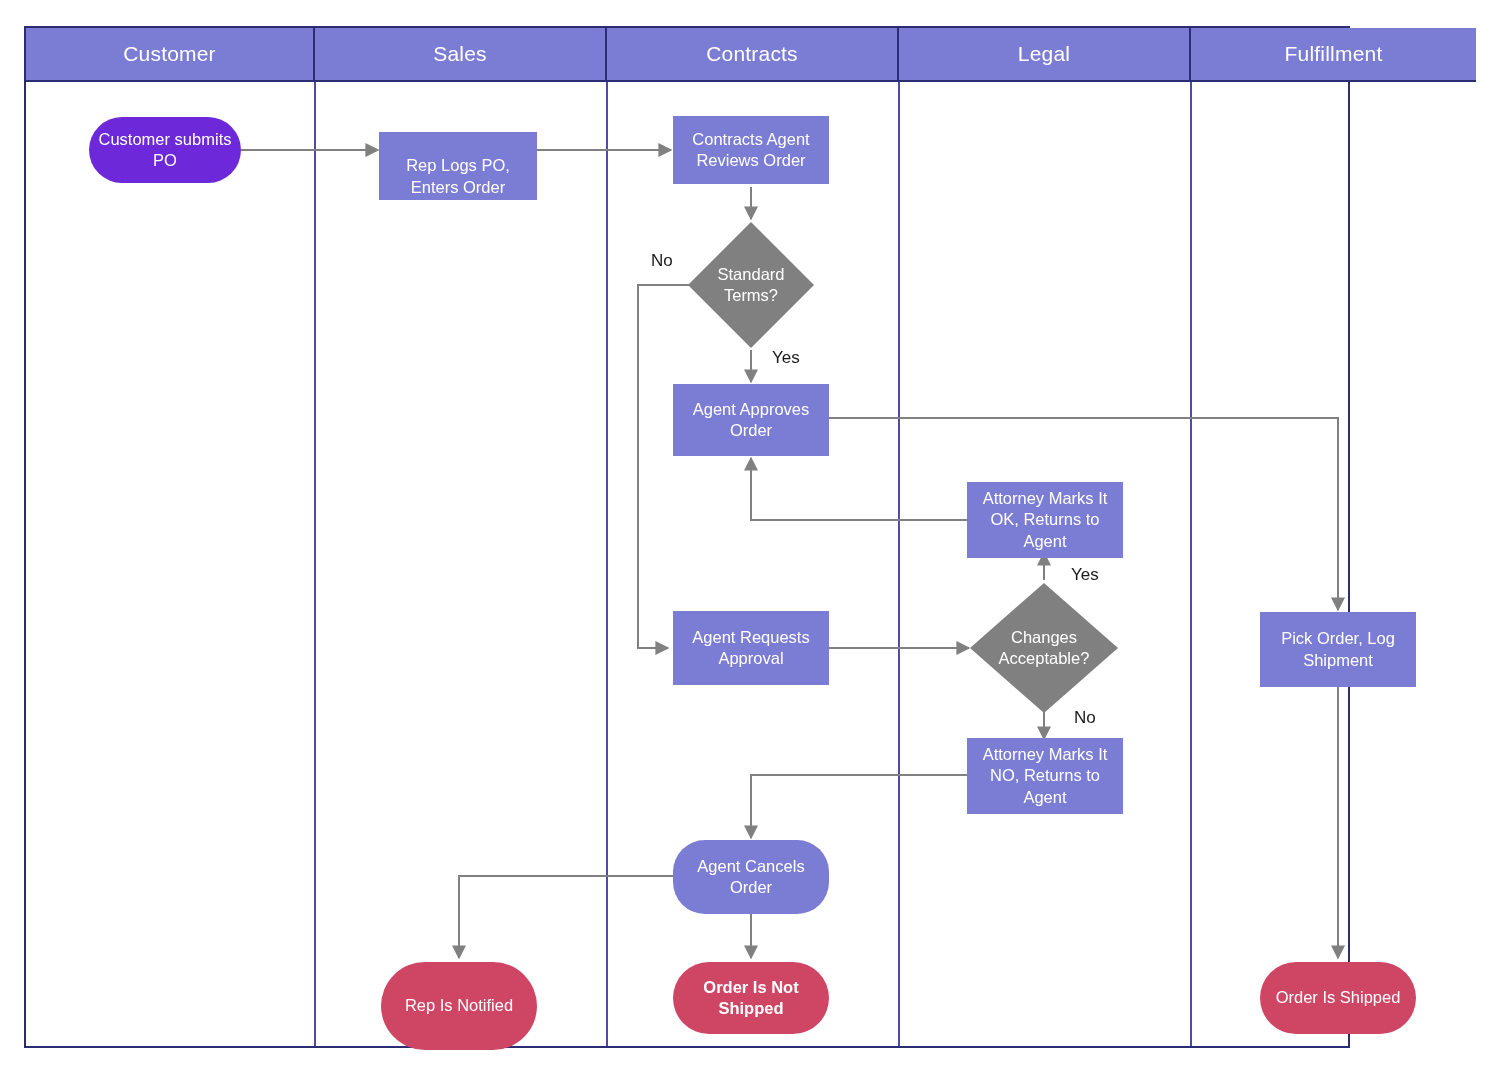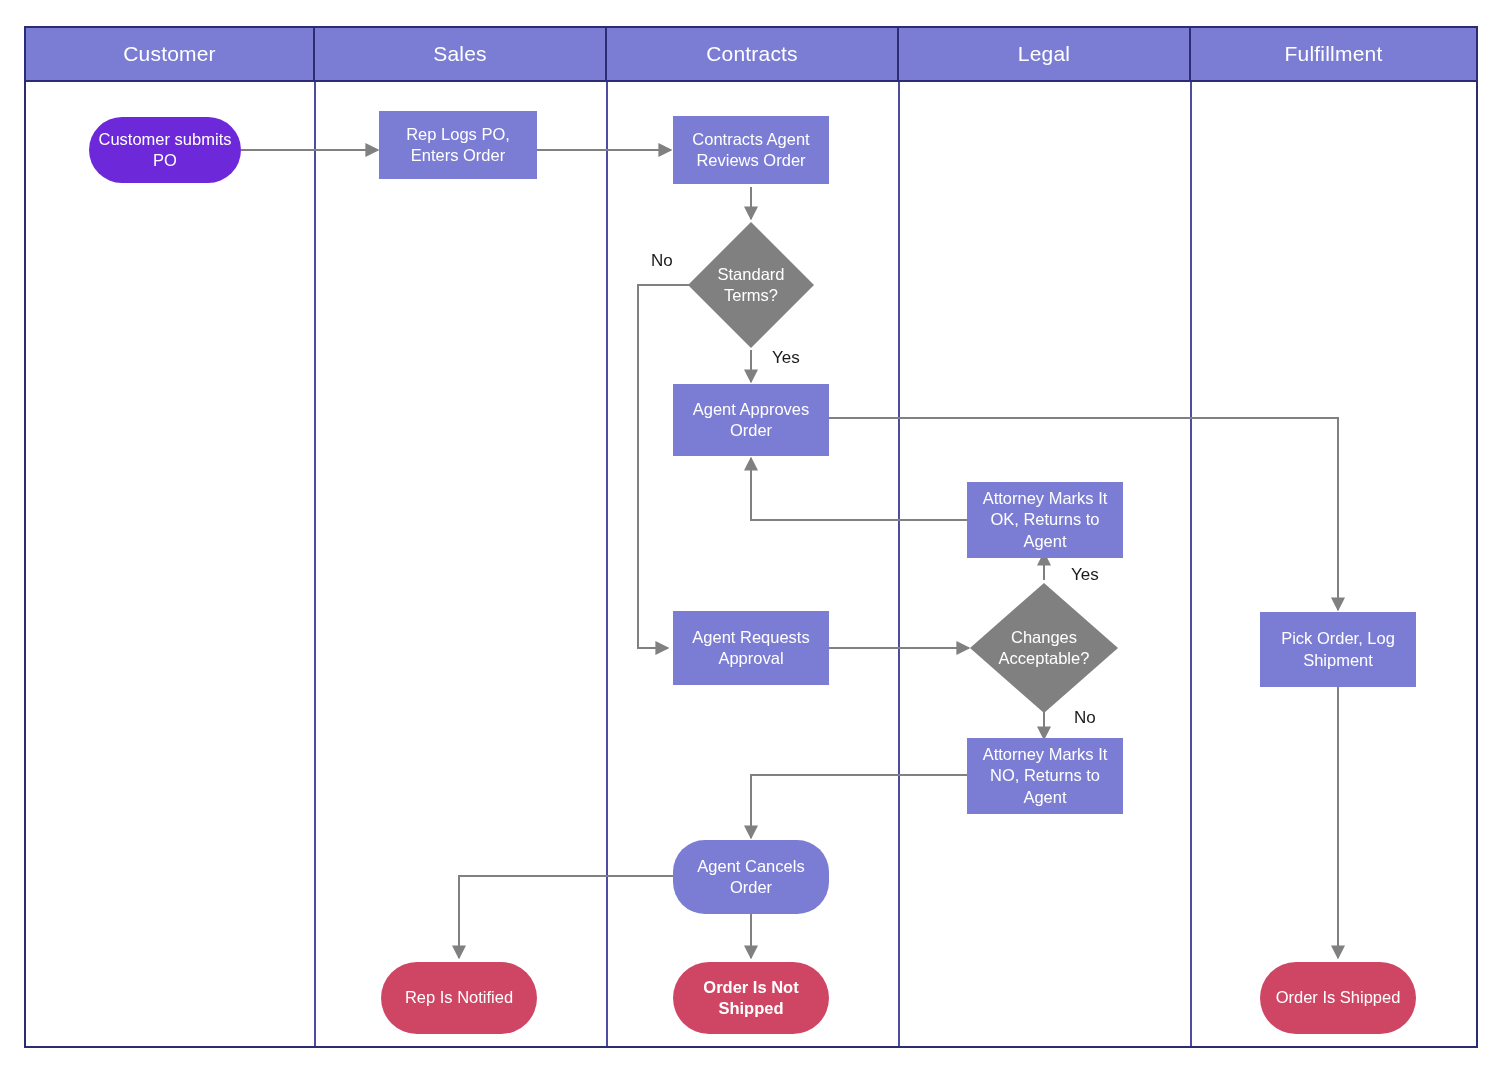--- a/index.html
+++ b/index.html
@@ -13,21 +13,21 @@
     width: 1500px;
     height: 1076px;
     background: #ffffff;
     overflow: hidden;
   }
   
   #lane-frame {
     position: absolute;
     left: 24px;
     top: 26px;
-    width: 1454px;
+    width: 1326px;
     height: 1022px;
     box-sizing: border-box;
     border: 2px solid #2c2c72;
     background: #ffffff;
   }
   .lane-header {
     position: absolute;
     top: 0;
     height: 54px;
     box-sizing: border-box;
@@ -169,21 +169,21 @@
 
   <div class="edge-label" style="left:651px;top:251px;">No</div>
   <div class="edge-label" style="left:772px;top:348px;">Yes</div>
   <div class="edge-label" style="left:1071px;top:565px;">Yes</div>
   <div class="edge-label" style="left:1074px;top:708px;">No</div>
 
   <div class="node terminator-start" style="left:89px;top:117px;width:152px;height:66px;">
     <span>Customer submits PO</span>
   </div>
 
-  <div class="node process" style="left:379px;top:111px;width:158px;height:68px;">
+  <div class="node process" style="left:379px;top:132px;width:158px;height:68px;align-items:flex-end;">
     <span>Rep Logs PO, Enters Order</span>
   </div>
 
   <div class="node process" style="left:673px;top:116px;width:156px;height:68px;">
     <span>Contracts Agent Reviews Order</span>
   </div>
 
   <div class="node decision" style="left:688px;top:222px;width:126px;height:126px;">
     <div class="diamond-fill"></div>
     <span>Standard Terms?</span>
@@ -211,21 +211,21 @@
   </div>
 
   <div class="node process" style="left:967px;top:738px;width:156px;height:76px;">
     <span>Attorney Marks It NO, Returns to Agent</span>
   </div>
 
   <div class="node process" style="left:1260px;top:612px;width:156px;height:75px;">
     <span>Pick Order, Log Shipment</span>
   </div>
 
-  <div class="node terminator-end" style="left:381px;top:962px;width:156px;height:72px;">
+  <div class="node terminator-end" style="left:381px;top:962px;width:156px;height:88px;">
     <span>Rep Is Notified</span>
   </div>
 
   <div class="node terminator-end" style="left:673px;top:962px;width:156px;height:72px;font-weight:bold;">
     <span>Order Is Not Shipped</span>
   </div>
 
   <div class="node terminator-end" style="left:1260px;top:962px;width:156px;height:72px;">
     <span>Order Is Shipped</span>
   </div>

